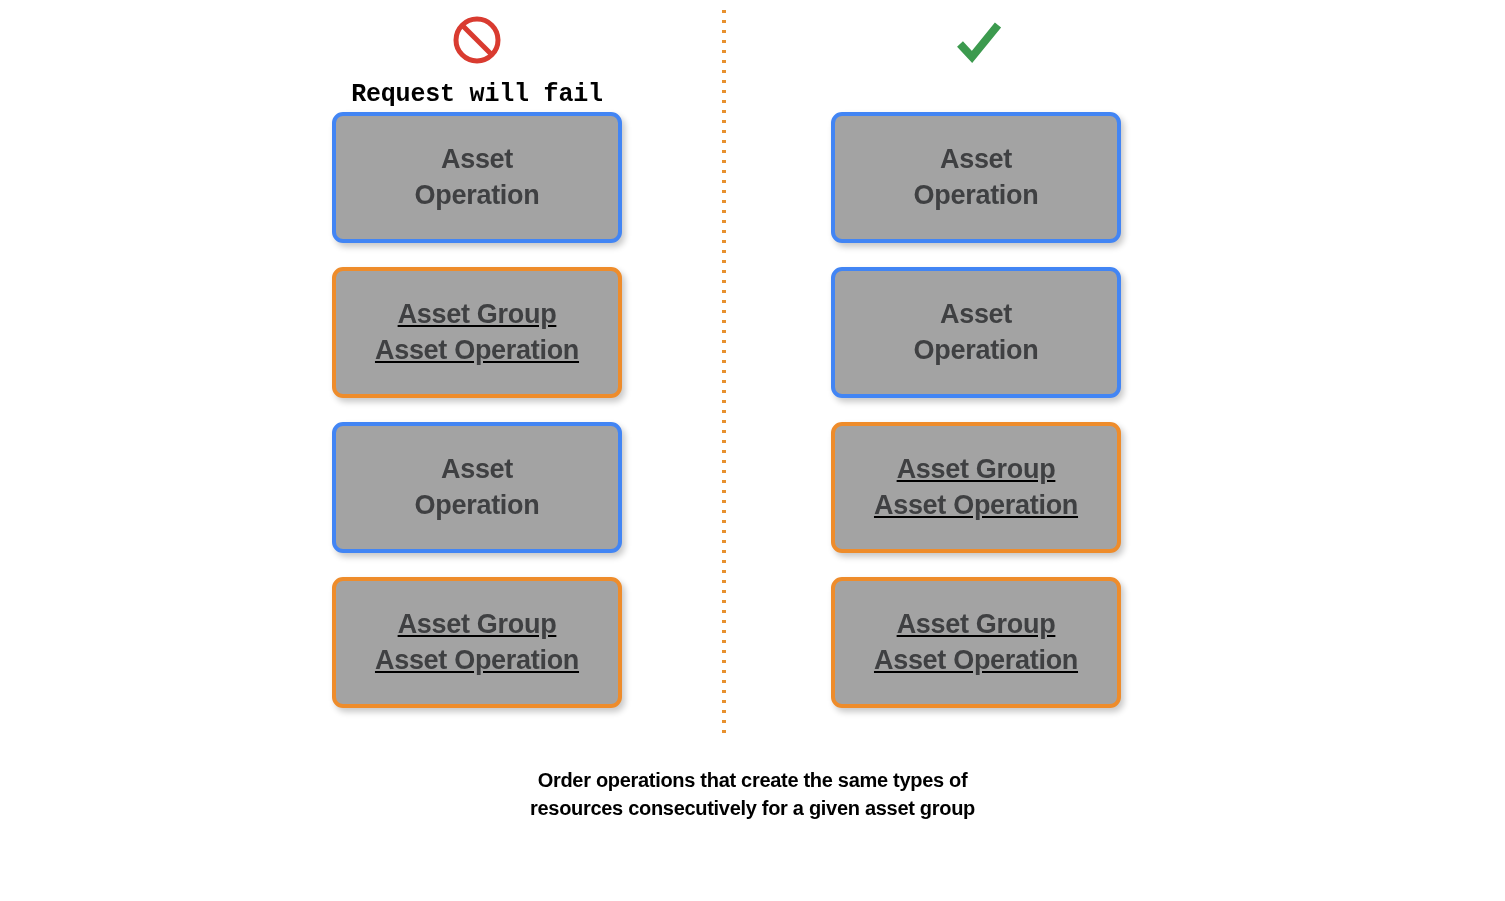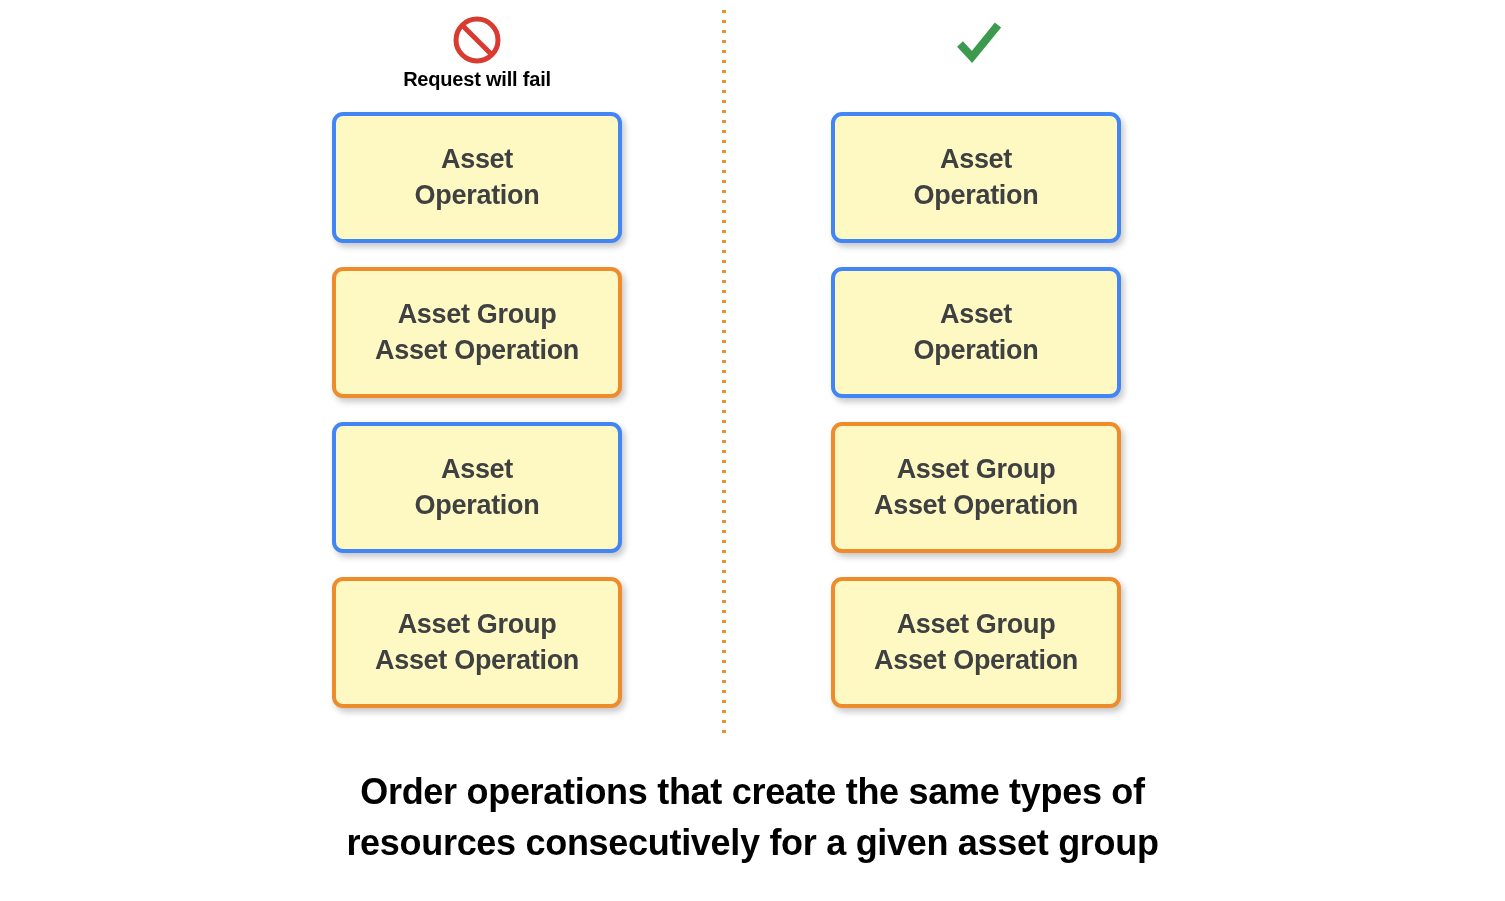--- a/index.html
+++ b/index.html
@@ -52,23 +52,23 @@
   }
 
   .status-icon {
     display: block;
     margin: 0 auto;
     height: 52px;
   }
 
   .col-header-label {
     display: block;
-    margin-top: 2px;
-    font-family: Liberation Sans, sans-serif;
-    font-size: 20px;
+    margin-top: 14px;
+    font-family: Liberation Mono, monospace;
+    font-size: 25px;
     font-weight: bold;
     color: #000000;
     letter-spacing: -0.2px;
     white-space: nowrap;
   }
 
   
   .card-stack {
     position: absolute;
     top: 112px;
@@ -78,49 +78,49 @@
     flex-direction: column;
     gap: 24px;
   }
 
   .card {
     box-sizing: border-box;
     width: 290px;
     height: 131px;
     border-radius: 11px;
     border: 4px solid #4285F4;
-    background: #fef9c3;
+    background: #a3a3a3;
     display: flex;
     align-items: center;
     justify-content: center;
     box-shadow: 3px 4px 6px rgba(0,0,0,0.22);
   }
   .card.type-asset       { border-color: #4285F4; }
-  .card.type-asset-group { border-color: #EE8C2B; }
+  .card.type-asset-group { border-color: #EE8C2B; text-decoration: underline; }
 
   .card-label {
     font-family: "Liberation Sans", sans-serif;
     font-size: 27px;
     font-weight: bold;
     color: #3F4042;
     line-height: 1.32;
     text-align: center;
     letter-spacing: -0.3px;
     white-space: pre-line;
   }
 
   
   .caption {
     position: absolute;
     left: 0;
     top: 766px;
     width: 1505px;
     text-align: center;
     font-family: "Liberation Sans", sans-serif;
-    font-size: 36px;
+    font-size: 20px;
     font-weight: bold;
     color: #000000;
     line-height: 1.42;
     letter-spacing: -0.3px;
     white-space: pre-line;
   }
 </style>
 </head>
 <body>
 

